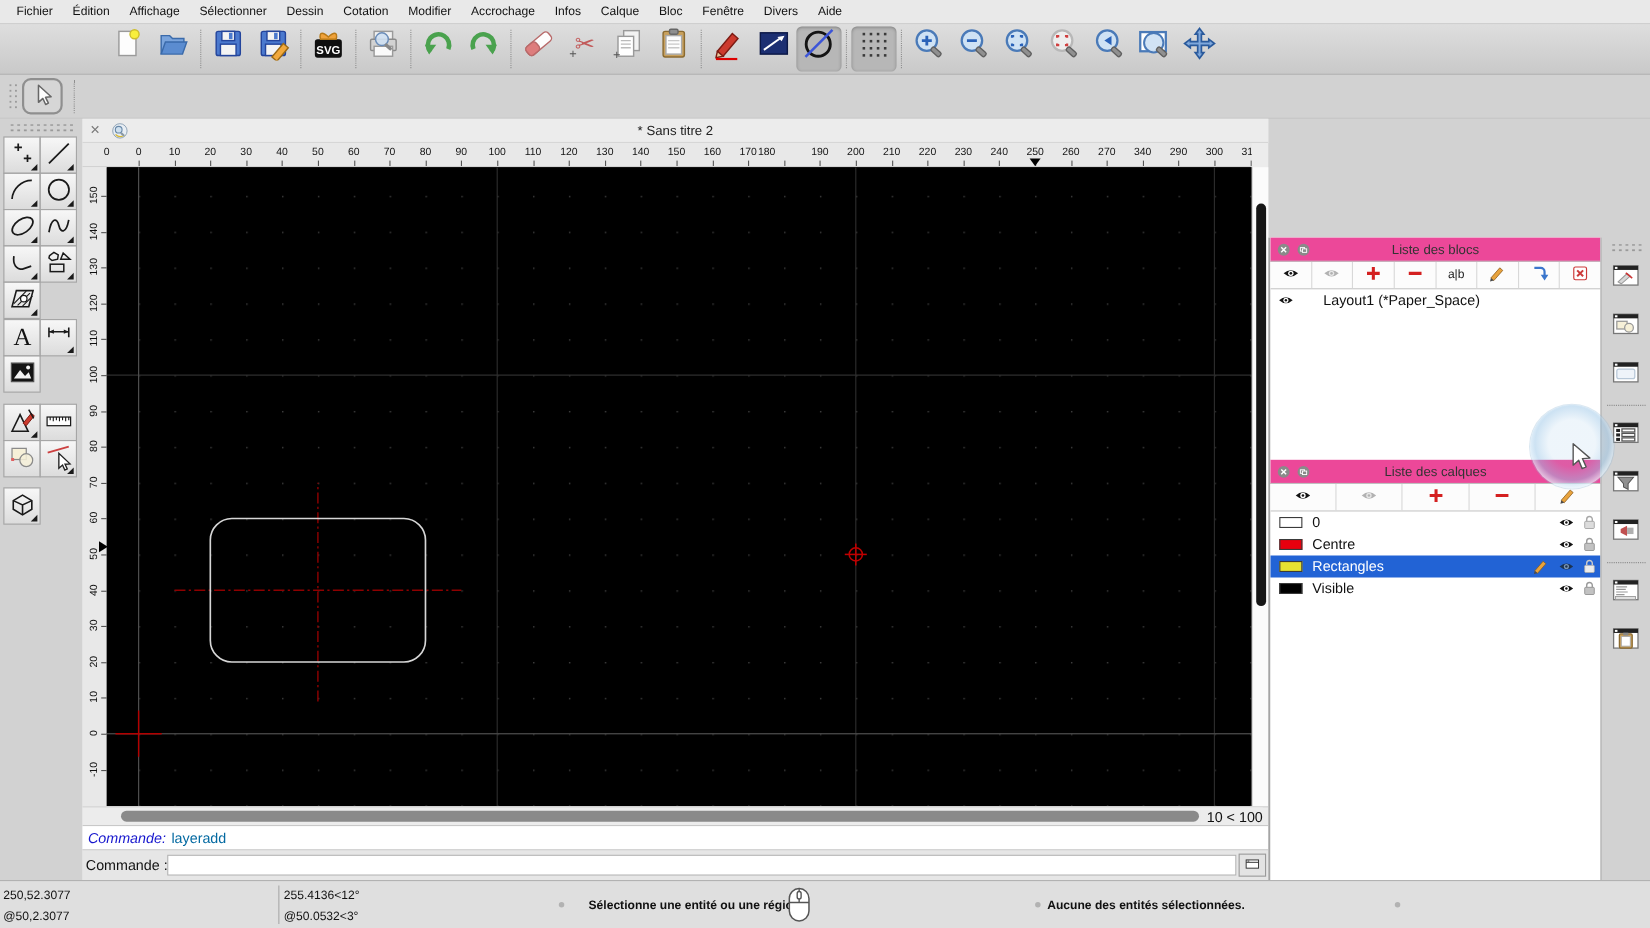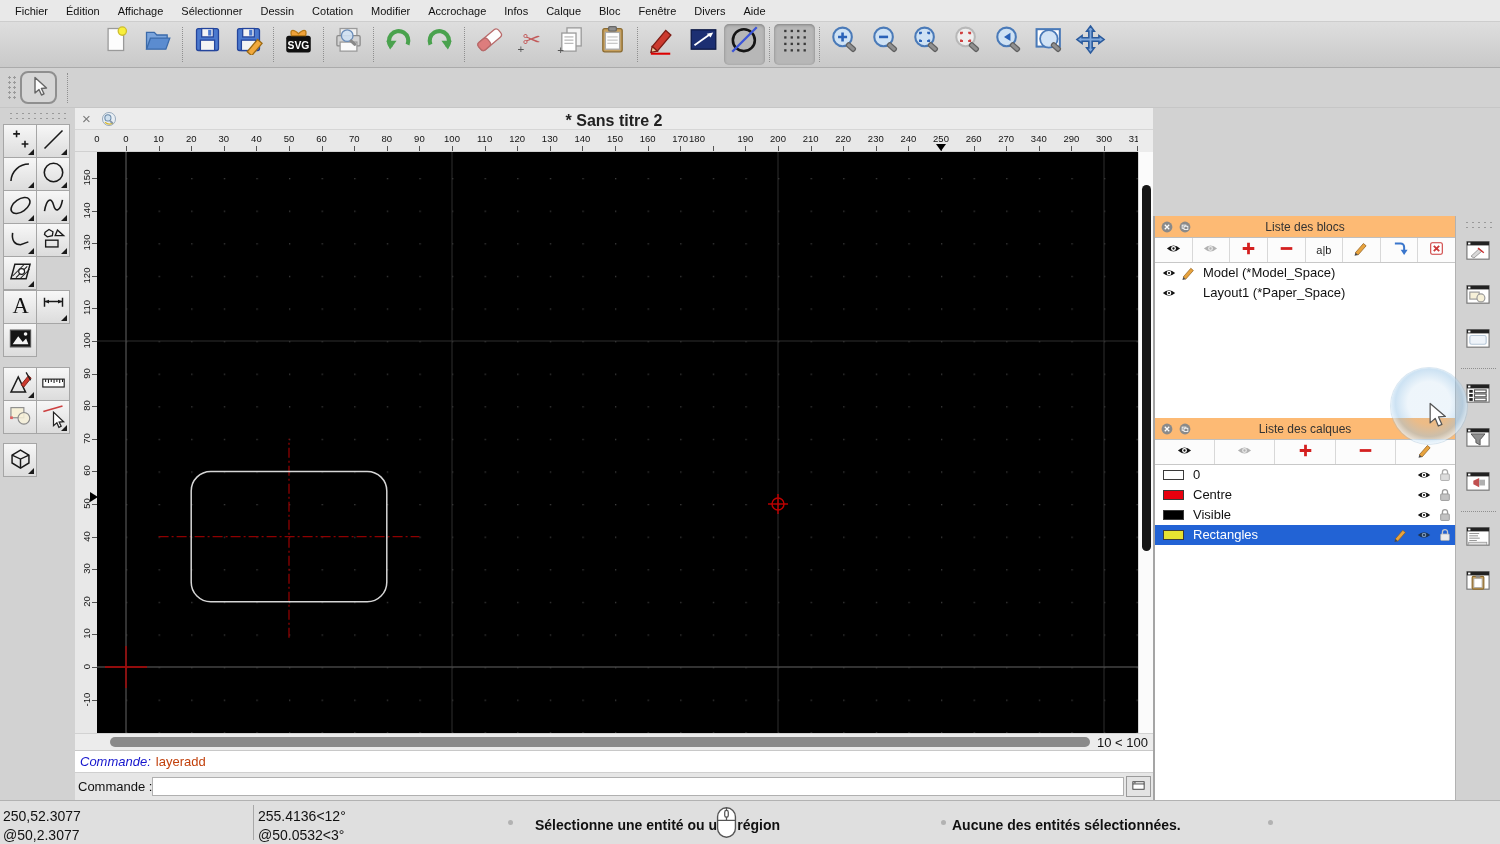--- a/index.html
+++ b/index.html
@@ -37,21 +37,21 @@
   .pbtn.fly::after{content:"";position:absolute;right:2px;bottom:2px;border-left:6px solid transparent;border-bottom:6px solid #1a1a1a;}
   .pempty{width:34px;height:34px;}
   .pgap{width:70px;height:10px;}
 
   
   .doc{position:relative;width:1078px;height:692px;background:#ececec;flex:0 0 auto;}
   .tabbar{position:absolute;top:0;left:0;right:0;height:22px;background:#ececec;border-bottom:1px solid #d6d6d6;}
   .tabclose{position:absolute;left:7px;top:1px;font-size:15px;color:#7a7a7a;line-height:20px;}
   .tablogo{position:absolute;left:26px;top:3px;width:16px;height:16px;}
   .tablogo svg{width:16px;height:16px;}
-  .tabtitle{position:absolute;left:0;right:0;top:4px;text-align:center;font-size:16px;color:#222;font-weight:bold;}
+  .tabtitle{position:absolute;left:0;right:0;top:4px;text-align:center;font-size:12px;color:#222;}
 
   .hruler{position:absolute;top:22px;left:0;width:1063px;height:22px;background:#e8e8e8;border-bottom:1px solid #d0d0d0;overflow:hidden;}
   .rlab{position:absolute;top:3px;transform:translateX(-50%);font-size:9.5px;color:#141414;white-space:nowrap;}
   .htick{position:absolute;bottom:0;width:1px;height:5px;background:#555;}
   .hmark{position:absolute;bottom:0;border-left:5px solid transparent;border-right:5px solid transparent;border-top:7px solid #000;transform:translateX(-50%);}
 
   .vruler{position:absolute;top:44px;left:0;width:22px;height:581px;background:#e8e8e8;overflow:hidden;}
   .vlab{position:absolute;left:0;width:22px;text-align:center;font-size:9.5px;transform:rotate(-90deg);white-space:nowrap;}
   .vtick{position:absolute;right:0;height:1px;width:5px;background:#555;}
   .vmark{position:absolute;left:15px;border-top:5px solid transparent;border-bottom:5px solid transparent;border-left:8px solid #000;z-index:5;}
@@ -61,32 +61,32 @@
 
   .vscroll{position:absolute;left:1063px;top:44px;width:15px;height:581px;background:#fbfbfb;border-left:1px solid #d6d6d6;}
   .vthumb{position:absolute;left:3px;width:9px;top:33px;height:366px;border-radius:5px;background:#161616;}
 
   .hscrollrow{position:absolute;top:625px;left:0;width:1078px;height:17px;background:#ececec;border-top:1px solid #d2d2d2;}
   .hthumb{position:absolute;top:3px;height:10px;left:35px;width:980px;border-radius:5px;background:#8a8a8a;}
   .gridlabel{position:absolute;right:5px;top:0;font-size:13px;color:#111;background:#ececec;padding-left:6px;line-height:17px;}
 
   .cmdhistory{position:absolute;top:642px;left:0;width:1078px;height:22px;background:#fff;border-top:1px solid #c8c8c8;line-height:21px;}
   .cmdhistory .hl{color:#1515cd;font-style:italic;margin-left:5px;}
-  .cmdhistory .hv{color:#c2410c;margin-left:5px;}
+  .cmdhistory .hv{color:#0369a1;margin-left:5px;}
 
   .cmdrow{position:absolute;top:664px;left:0;width:1078px;height:28px;background:#e6e6e6;border-top:1px solid #cfcfcf;}
   .cmdlabel{position:absolute;left:3px;top:6px;font-size:13px;color:#111;}
   .cmdinput{position:absolute;left:77px;top:4px;width:972px;height:19px;border:1px solid #b0b0b0;background:#fff;font:13px "Liberation Sans",sans-serif;padding:0 4px;outline:none;}
   .cmdwinbtn{position:absolute;right:2px;top:3px;width:25px;height:21px;border:1px solid #9a9a9a;background:#e3e3e3;display:flex;align-items:center;justify-content:center;}
   .cmdwinbtn svg{width:17px;height:15px;}
 
   
   .panels{position:absolute;left:1153px;top:108px;width:302px;height:692px;background:#fff;border-left:2px solid #a5a5a5;}
   .panel{position:absolute;left:0;width:300px;background:#fff;}
-  .phead{height:22px;background:#fdba74;border-bottom:1px solid #bfbfbf;position:relative;}
+  .phead{height:22px;background:#ec4899;border-bottom:1px solid #bfbfbf;position:relative;}
   .ptitle{position:absolute;left:0;right:0;top:4px;text-align:center;font-size:12px;color:#333;}
   .phbtn{position:absolute;top:4px;width:14px;height:14px;}
   .phbtn svg{width:14px;height:14px;}
   .ptools{height:25px;display:flex;border-bottom:1px solid #c8c8c8;background:#fcfcfc;justify-content:space-between;}
   .ptool{flex:1;display:flex;align-items:center;justify-content:center;border-right:1px solid #d8d8d8;}
   .ptool:last-child{border-right:none;}
   .ptool svg{width:17px;height:17px;}
   .ptool .ab{font-size:11px;color:#222;}
   .prow{height:20px;position:relative;font-size:13px;}
   .prow.sel{background:#2263d5;color:#fff;}
@@ -96,21 +96,21 @@
   .swatch{position:absolute;left:8px;top:5px;width:21px;height:10px;border:1px solid #3a3a3a;}
 
   
   .strip{position:absolute;left:1455px;top:108px;width:45px;height:692px;background:#d2d2d2;border-left:1px solid #b2b2b2;padding-top:4px;}
   .strip .handle-h{width:30px;margin:2px auto 6px;}
   .sbtn{width:35px;height:33px;margin:0 auto 11px;display:flex;align-items:center;justify-content:center;}
   .sbtn svg{width:30px;height:28px;}
   .ssep{width:35px;margin:0 auto 10px;border-top:1px dotted #8f8f8f;}
 
   
-  .statusbar{position:absolute;top:800px;left:0;width:1500px;height:44px;background:#dfdfdf;border-top:1px solid #b2b2b2;font-size:14px;}
+  .statusbar{position:absolute;top:800px;left:0;width:1500px;height:44px;background:#dfdfdf;border-top:1px solid #b2b2b2;font-size:11px;}
   .statusbar .sf{position:absolute;white-space:nowrap;color:#111;}
   .statusbar .bold{font-weight:bold;}
   .svline{position:absolute;left:253px;top:4px;bottom:4px;width:1px;background:#a8a8a8;}
   .sdot{position:absolute;width:5px;height:5px;border-radius:50%;background:#b2b2b2;}
   .mouseicon{position:absolute;left:716px;top:5px;width:21px;height:33px;}
   .mouseicon svg{width:21px;height:33px;}
 
   
   .spot{position:absolute;left:1391px;top:368px;width:76px;height:76px;border-radius:50%;z-index:40;pointer-events:none;
         background:radial-gradient(circle at 50% 46%, rgba(150,195,230,0.16) 38%, rgba(150,195,230,0.48) 60%, rgba(228,242,252,0.72) 72%, rgba(190,215,235,0.12) 100%);
@@ -736,32 +736,20 @@
                 </svg></span>
             </div>
           </div>
         <div>
             <div class="prow">
               <span class="ric" style="left:6px"><svg viewBox="0 0 22 22" xmlns="http://www.w3.org/2000/svg">
                   <path d="M2.5 11 Q11 3.5 19.5 11 Q11 18.5 2.5 11 Z" fill="#141414"></path>
                   <circle cx="11" cy="11" r="3.2" fill="#fff"></circle>
                   <circle cx="11" cy="11" r="1.5" fill="#141414"></circle>
                 </svg></span>
-              <span class="ric" style="left:26px"><svg viewBox="0 0 22 22" xmlns="http://www.w3.org/2000/svg">
-                  <path d="M3 16.5 L13.5 4.5 L17 7.5 L6.5 19.5 Z" fill="#e8a33d" stroke="#8a5a1a" stroke-width="0.9"></path>
-                  <path d="M3 16.5 L6.5 19.5 L2 20.5 Z" fill="#4a4a4a"></path>
-                </svg></span>
-              <span class="rlabel" style="left:48px">Model (*Model_Space)</span>
-            </div>
-            <div class="prow">
-              <span class="ric" style="left:6px"><svg viewBox="0 0 22 22" xmlns="http://www.w3.org/2000/svg">
-                  <path d="M2.5 11 Q11 3.5 19.5 11 Q11 18.5 2.5 11 Z" fill="#141414"></path>
-                  <circle cx="11" cy="11" r="3.2" fill="#fff"></circle>
-                  <circle cx="11" cy="11" r="1.5" fill="#141414"></circle>
-                </svg></span>
               <span class="rlabel" style="left:48px">Layout1 (*Paper_Space)</span>
             </div>
           </div>
       </div>
       <div class="panel" style="top:202px;height:490px;">
         <div class="phead">
           <span class="phbtn" style="left:5px;"><svg viewBox="0 0 22 22" xmlns="http://www.w3.org/2000/svg">
                 <circle cx="11" cy="11" r="8.5" fill="#8a8a8a"></circle>
                 <path d="M7.5 7.5 L14.5 14.5 M14.5 7.5 L7.5 14.5" stroke="#fff" stroke-width="2"></path>
               </svg></span>
@@ -824,48 +812,48 @@
               <span class="ric" style="left:261px"><svg viewBox="0 0 22 22" xmlns="http://www.w3.org/2000/svg">
                   <path d="M2.5 11 Q11 3.5 19.5 11 Q11 18.5 2.5 11 Z" fill="#141414"></path>
                   <circle cx="11" cy="11" r="3.2" fill="#fff"></circle>
                   <circle cx="11" cy="11" r="1.5" fill="#141414"></circle>
                 </svg></span>
               <span class="ric" style="left:282px"><svg viewBox="0 0 22 22" xmlns="http://www.w3.org/2000/svg">
                   <rect x="5" y="9.5" width="12" height="9" rx="1.2" fill="#c2c2c2" stroke="#888"></rect>
                   <path d="M7.5 9.5 V7 a3.5 3.5 0 0 1 7 0 V9.5" fill="none" stroke="#9a9a9a" stroke-width="1.8"></path>
                 </svg></span>
             </div>
+            <div class="prow sel">
+              <span class="swatch" style="background:#e6e232"></span>
+              <span class="rlabel" style="left:38px">Rectangles</span>
+              <span class="ric" style="left:238px"><svg viewBox="0 0 22 22" xmlns="http://www.w3.org/2000/svg">
+                  <path d="M3 16.5 L13.5 4.5 L17 7.5 L6.5 19.5 Z" fill="#e8a33d" stroke="#8a5a1a" stroke-width="0.9"></path>
+                  <path d="M3 16.5 L6.5 19.5 L2 20.5 Z" fill="#4a4a4a"></path>
+                </svg></span>
+              <span class="ric" style="left:261px"><svg viewBox="0 0 22 22" xmlns="http://www.w3.org/2000/svg">
+                  <path d="M2.5 11 Q11 3.5 19.5 11 Q11 18.5 2.5 11 Z" fill="#1d3350"></path>
+                  <circle cx="11" cy="11" r="3.2" fill="#7a95b5"></circle>
+                  <circle cx="11" cy="11" r="1.5" fill="#1d3350"></circle>
+                </svg></span>
+              <span class="ric" style="left:282px"><svg viewBox="0 0 22 22" xmlns="http://www.w3.org/2000/svg">
+                  <rect x="5" y="9.5" width="12" height="9" rx="1.2" fill="#ececec" stroke="#aaa"></rect>
+                  <path d="M7.5 9.5 V7 a3.5 3.5 0 0 1 7 0 V9.5" fill="none" stroke="#c8c8c8" stroke-width="1.8"></path>
+                </svg></span>
+            </div>
             <div class="prow">
               <span class="swatch" style="background:#000000"></span>
               <span class="rlabel" style="left:38px">Visible</span>
               <span class="ric" style="left:261px"><svg viewBox="0 0 22 22" xmlns="http://www.w3.org/2000/svg">
                   <path d="M2.5 11 Q11 3.5 19.5 11 Q11 18.5 2.5 11 Z" fill="#141414"></path>
                   <circle cx="11" cy="11" r="3.2" fill="#fff"></circle>
                   <circle cx="11" cy="11" r="1.5" fill="#141414"></circle>
                 </svg></span>
               <span class="ric" style="left:282px"><svg viewBox="0 0 22 22" xmlns="http://www.w3.org/2000/svg">
                   <rect x="5" y="9.5" width="12" height="9" rx="1.2" fill="#c2c2c2" stroke="#888"></rect>
                   <path d="M7.5 9.5 V7 a3.5 3.5 0 0 1 7 0 V9.5" fill="none" stroke="#9a9a9a" stroke-width="1.8"></path>
-                </svg></span>
-            </div>
-            <div class="prow sel">
-              <span class="swatch" style="background:#e6e232"></span>
-              <span class="rlabel" style="left:38px">Rectangles</span>
-              <span class="ric" style="left:238px"><svg viewBox="0 0 22 22" xmlns="http://www.w3.org/2000/svg">
-                  <path d="M3 16.5 L13.5 4.5 L17 7.5 L6.5 19.5 Z" fill="#e8a33d" stroke="#8a5a1a" stroke-width="0.9"></path>
-                  <path d="M3 16.5 L6.5 19.5 L2 20.5 Z" fill="#4a4a4a"></path>
-                </svg></span>
-              <span class="ric" style="left:261px"><svg viewBox="0 0 22 22" xmlns="http://www.w3.org/2000/svg">
-                  <path d="M2.5 11 Q11 3.5 19.5 11 Q11 18.5 2.5 11 Z" fill="#1d3350"></path>
-                  <circle cx="11" cy="11" r="3.2" fill="#7a95b5"></circle>
-                  <circle cx="11" cy="11" r="1.5" fill="#1d3350"></circle>
-                </svg></span>
-              <span class="ric" style="left:282px"><svg viewBox="0 0 22 22" xmlns="http://www.w3.org/2000/svg">
-                  <rect x="5" y="9.5" width="12" height="9" rx="1.2" fill="#ececec" stroke="#aaa"></rect>
-                  <path d="M7.5 9.5 V7 a3.5 3.5 0 0 1 7 0 V9.5" fill="none" stroke="#c8c8c8" stroke-width="1.8"></path>
                 </svg></span>
             </div>
           </div>
       </div>
     </div>
 
     <div class="strip">
       <div class="handle-h"></div>
       <div>
           <div class="sbtn">

